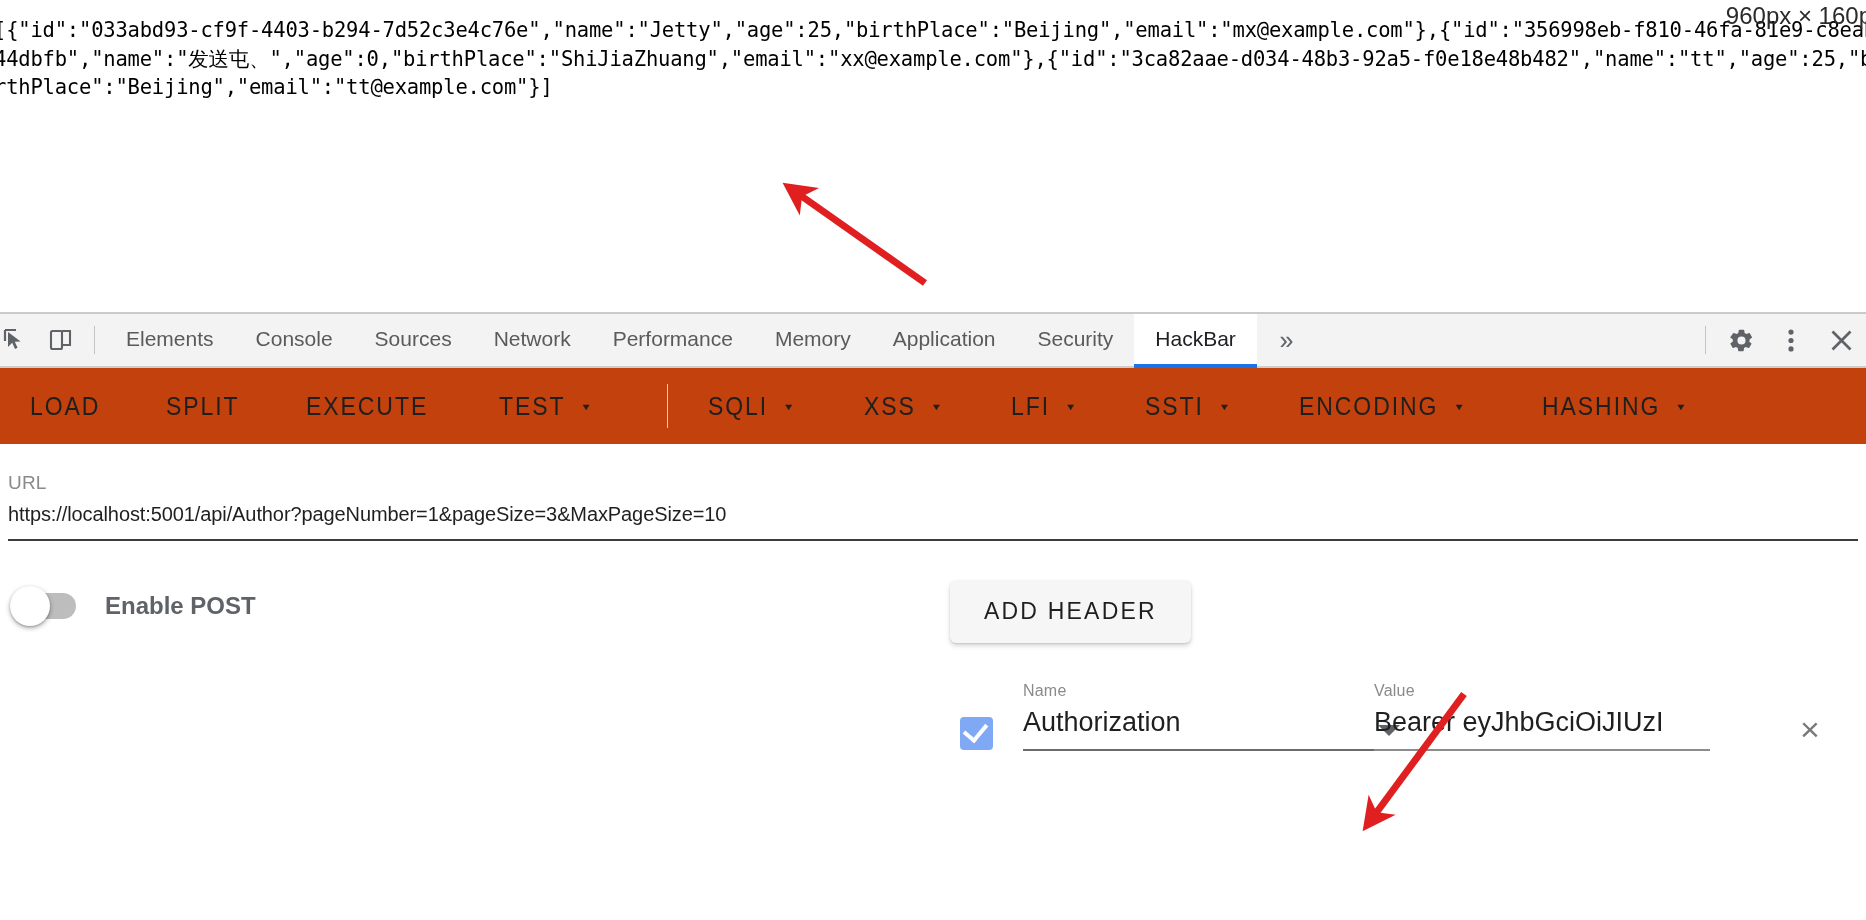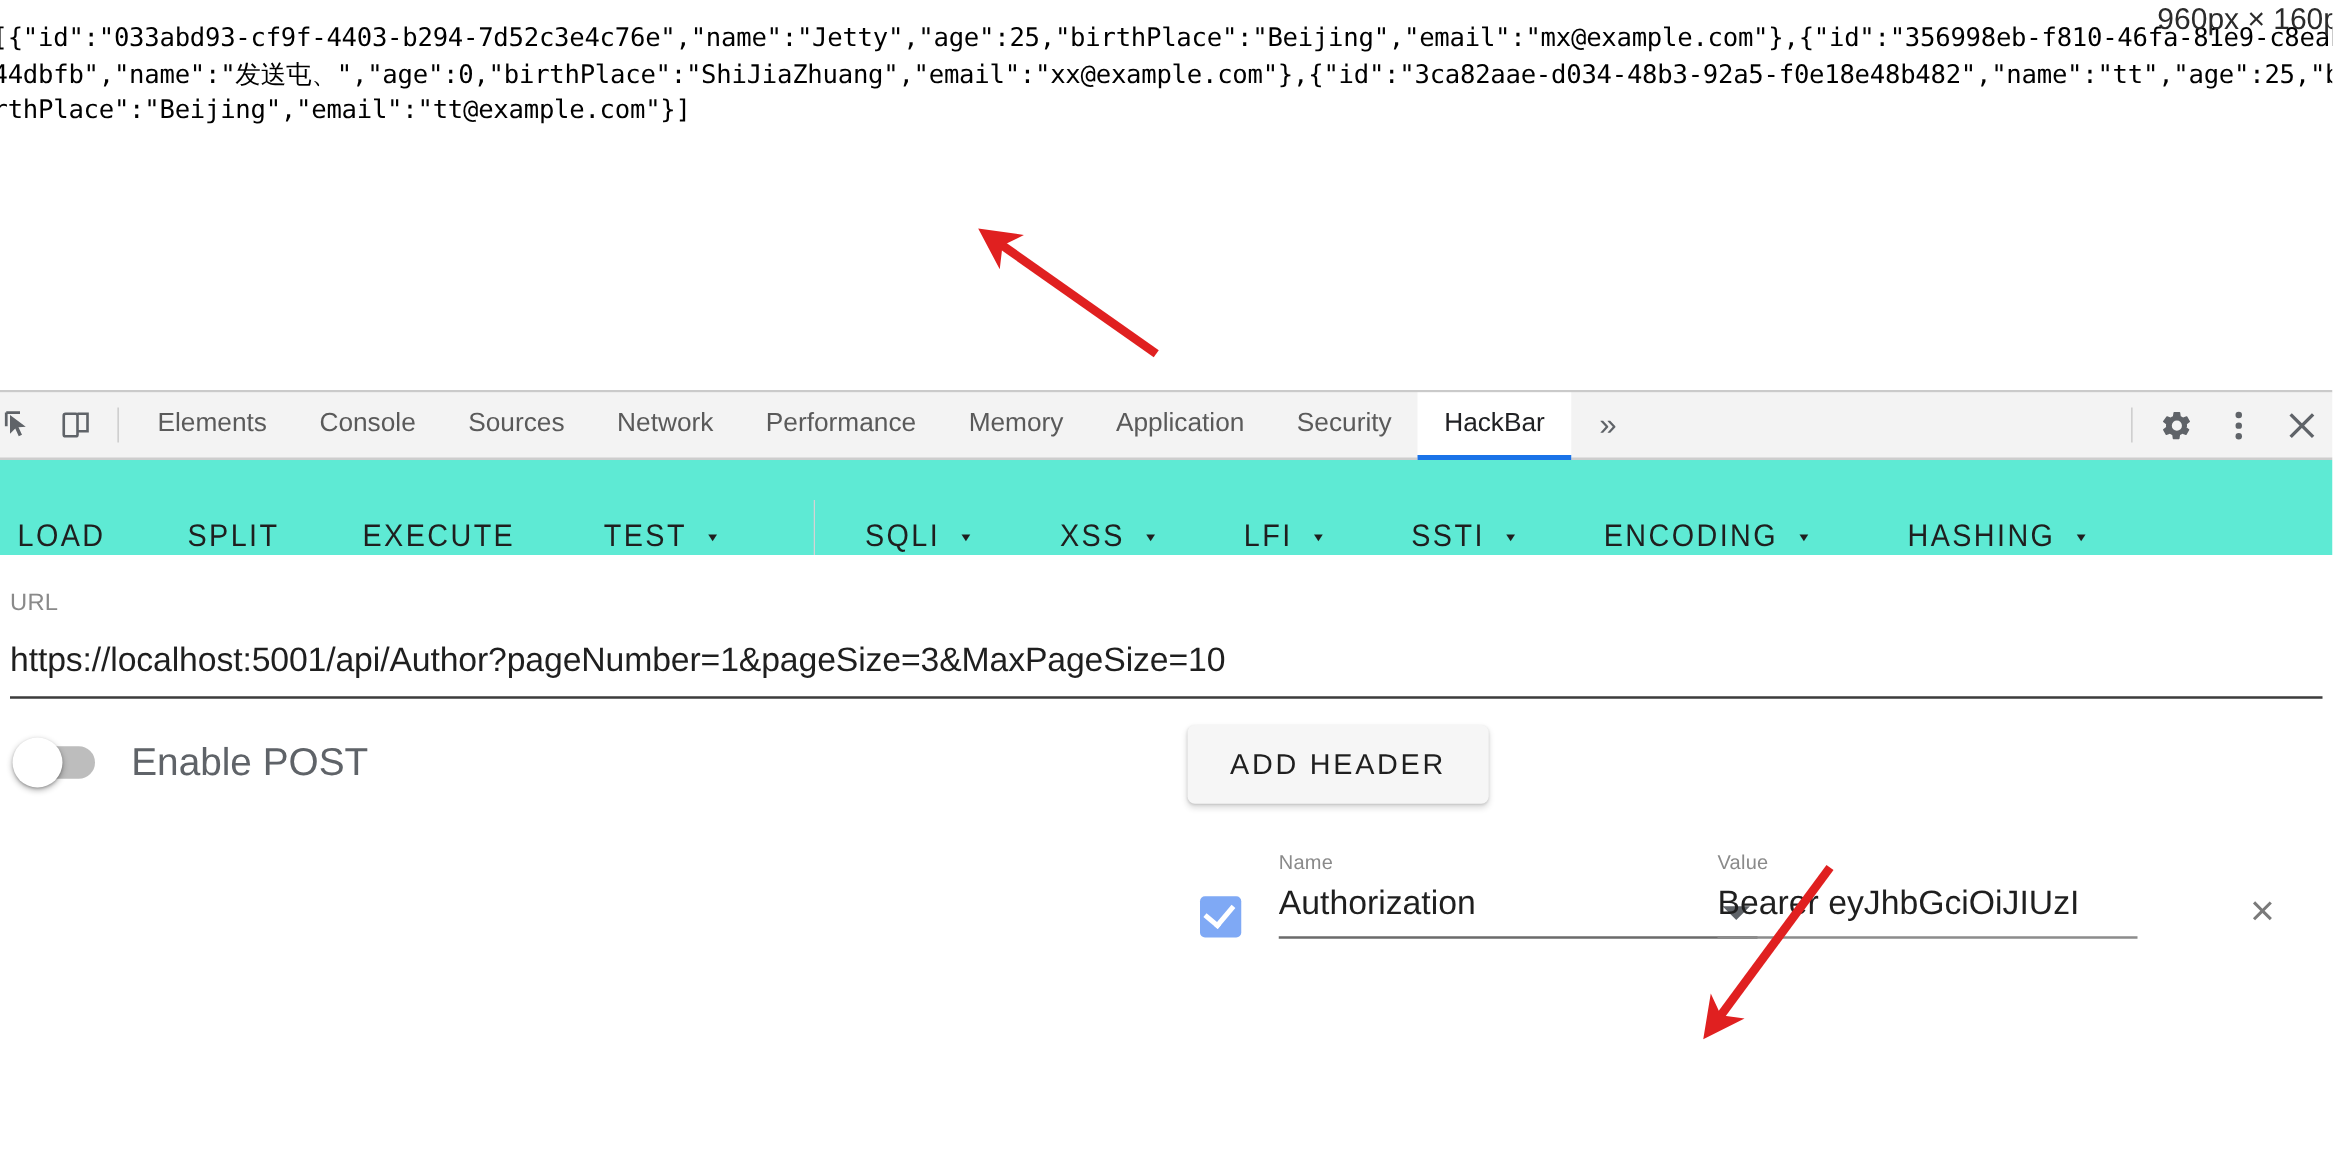--- a/index.html
+++ b/index.html
@@ -90,23 +90,23 @@
     cursor: pointer; color: #5f6368;
   }
   #overflow-chevrons {
     font-size: 25px; color: #5f6368; letter-spacing: -3px;
     padding-left: 6px;
   }
 
   
   #hackbar-toolbar {
     height: 76px;
-    background: #5eead4;
-    display: flex; align-items: flex-end;
-    padding-left: 14px;
+    background: #c2410c;
+    display: flex; align-items: center;
+    padding-left: 30px;
   }
   .hb-btn {
     font-family: "Liberation Sans", sans-serif;
     font-size: 25px;
     font-weight: 500;
     letter-spacing: 2.1px;
     color: #1f1f1f;
     background: transparent;
     border: none;
     padding: 0;
@@ -133,22 +133,22 @@
   #url-block {
     margin: 28px 0 0 0;
     padding: 0 8px 0 8px;
   }
   .field-label {
     font-size: 19px;
     color: #8a8a8a;
     letter-spacing: 0.2px;
   }
   #url-value {
-    margin-top: 19px;
-    font-size: 27px;
+    margin-top: 9px;
+    font-size: 20px;
     color: #1f1f1f;
     letter-spacing: -0.1px;
     white-space: nowrap;
   }
   #url-underline {
     margin-top: 13px;
     height: 2px;
     background: #3c3c3c;
     width: 100%;
   }
@@ -171,22 +171,23 @@
     border-radius: 13px;
   }
   .switch .knob {
     position: absolute; left: -4px; top: -7px;
     width: 40px; height: 40px; border-radius: 50%;
     background: #ffffff;
     box-shadow: 0 2px 5px rgba(0,0,0,0.32), 0 1px 2px rgba(0,0,0,0.2);
   }
   #toggle-label {
     margin-left: 29px;
-    font-size: 31px;
+    font-size: 24px;
     color: #5f6368;
+    font-weight: bold;
   }
   #add-header-btn {
     position: absolute;
     left: 950px; top: 8px;
     padding: 18px 34px;
     background: #f6f6f6;
     border: none;
     border-radius: 6px;
     box-shadow: 0 3px 5px rgba(0,0,0,0.14), 0 1px 2px rgba(0,0,0,0.12);
     font-family: "Liberation Sans", sans-serif;

